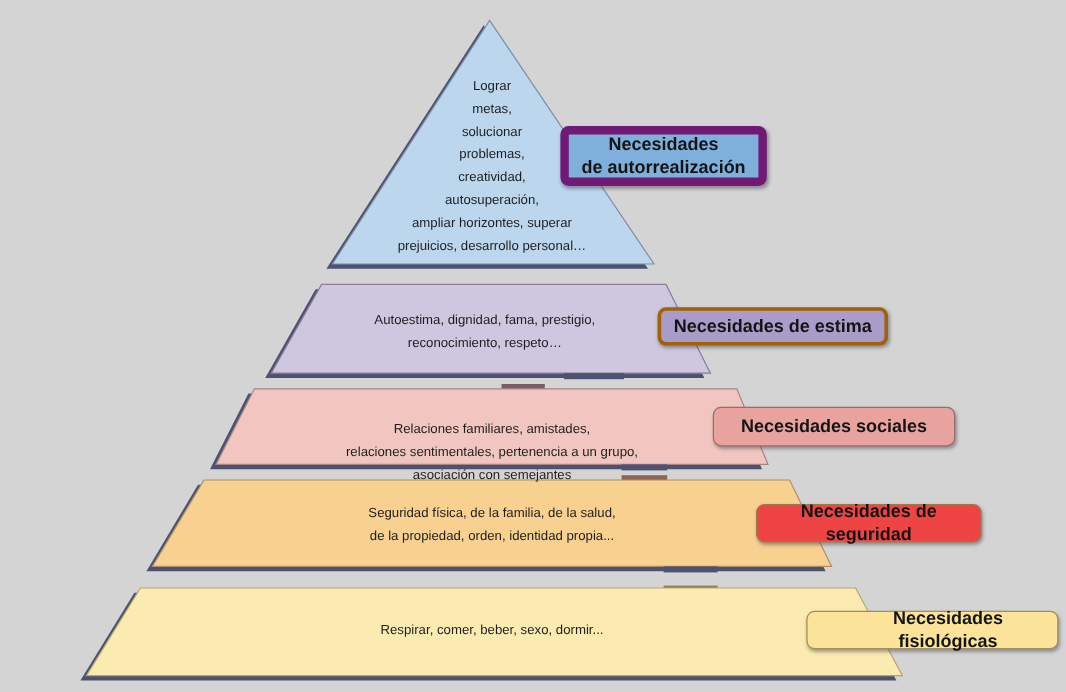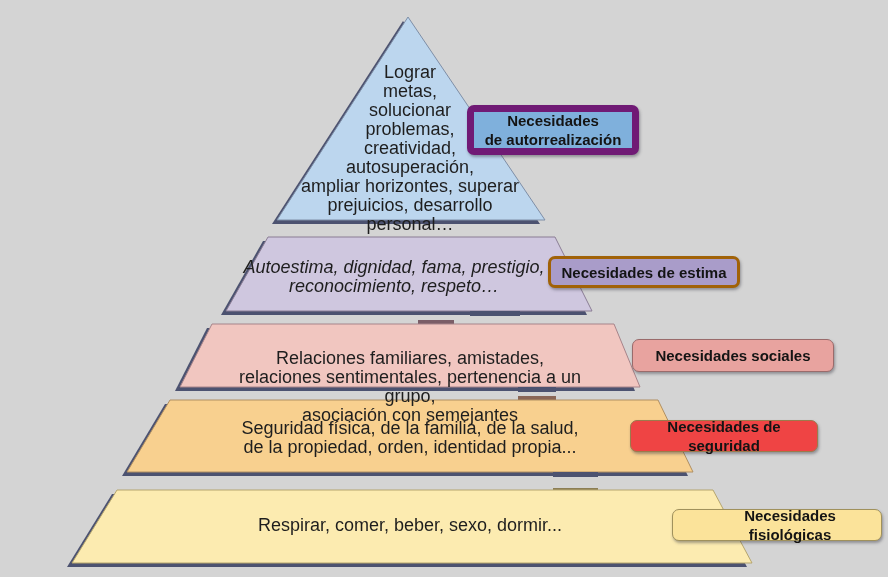--- a/index.html
+++ b/index.html
@@ -4,21 +4,21 @@
   <style>
     html, body { margin: 0; padding: 0; }
     body {
       width: 888px; height: 577px; background: #d4d4d4;
       position: relative; overflow: hidden;
       font-family: "Liberation Sans", "DejaVu Sans", sans-serif;
     }
     svg#pyramid { position: absolute; left: 0; top: 0; }
     .level-text {
       position: absolute; text-align: center; color: #1e1e1e;
-      font-size: 18px; line-height: 19px; white-space: pre-line;
+      font-size: 11px; line-height: 19px; white-space: pre-line;
     }
     .label-box {
       position: absolute; border-radius: 7px; padding: 0 10px;
       font-weight: bold; font-size: 15px; color: #141414;
       text-align: center; box-sizing: border-box;
       display: flex; align-items: center; justify-content: center;
       white-space: pre-line; line-height: 19px;
       box-shadow: 1px 2px 3px rgba(60,60,70,0.45);
     }
   </style>
@@ -61,34 +61,34 @@
 
 <div class="level-text" style="left:290px; top:63px; width:240px;">Lograr
 metas,
 solucionar
 problemas,
 creatividad,
 autosuperación,
 ampliar horizontes, superar
 prejuicios, desarrollo personal…</div>
 
-<div class="level-text" style="left:234px; top:258px; width:320px;font-style:italic;">Autoestima, dignidad, fama, prestigio,
+<div class="level-text" style="left:244px; top:258px; width:320px;">Autoestima, dignidad, fama, prestigio,
 reconocimiento, respeto…</div>
 
 <div class="level-text" style="left:220px; top:328px; width:380px;margin-top:21px;">Relaciones familiares, amistades,
 relaciones sentimentales, pertenencia a un grupo,
 asociación con semejantes</div>
 
 <div class="level-text" style="left:215px; top:419px; width:390px;">Seguridad física, de la familia, de la salud,
 de la propiedad, orden, identidad propia...</div>
 
 <div class="level-text" style="left:220px; top:516px; width:380px;">Respirar, comer, beber, sexo, dormir...</div>
 
 <div class="label-box" style="left:467px; top:105px; width:172px; height:50px; background:#7fb0dc; border:7px solid #701a75;">Necesidades
 de autorrealización</div>
 
 <div class="label-box" style="left:548px; top:256px; width:192px; height:32px; background:#a99cc9; border:3px solid #a16207;">Necesidades de estima</div>
 
-<div class="label-box" style="left:594px; top:339px; width:202px; height:33px; background:#e8a39f; border:1px solid #9a6b6b;margin-left:38px;">Necesidades sociales</div>
+<div class="label-box" style="left:594px; top:339px; width:202px; height:33px; background:#e8a39f; border:1px solid #9a6b6b;">Necesidades sociales</div>
 
 <div class="label-box" style="left:630px; top:420px; width:188px; height:32px; background:#ef4444; border:1px solid #9c7a4c;">Necesidades de seguridad</div>
 
 <div class="label-box" style="left:672px; top:509px; width:210px; height:32px; background:#fbe39a; border:1px solid #a0915c;padding-left:36px;">Necesidades fisiológicas</div>
 
 </body></html>

